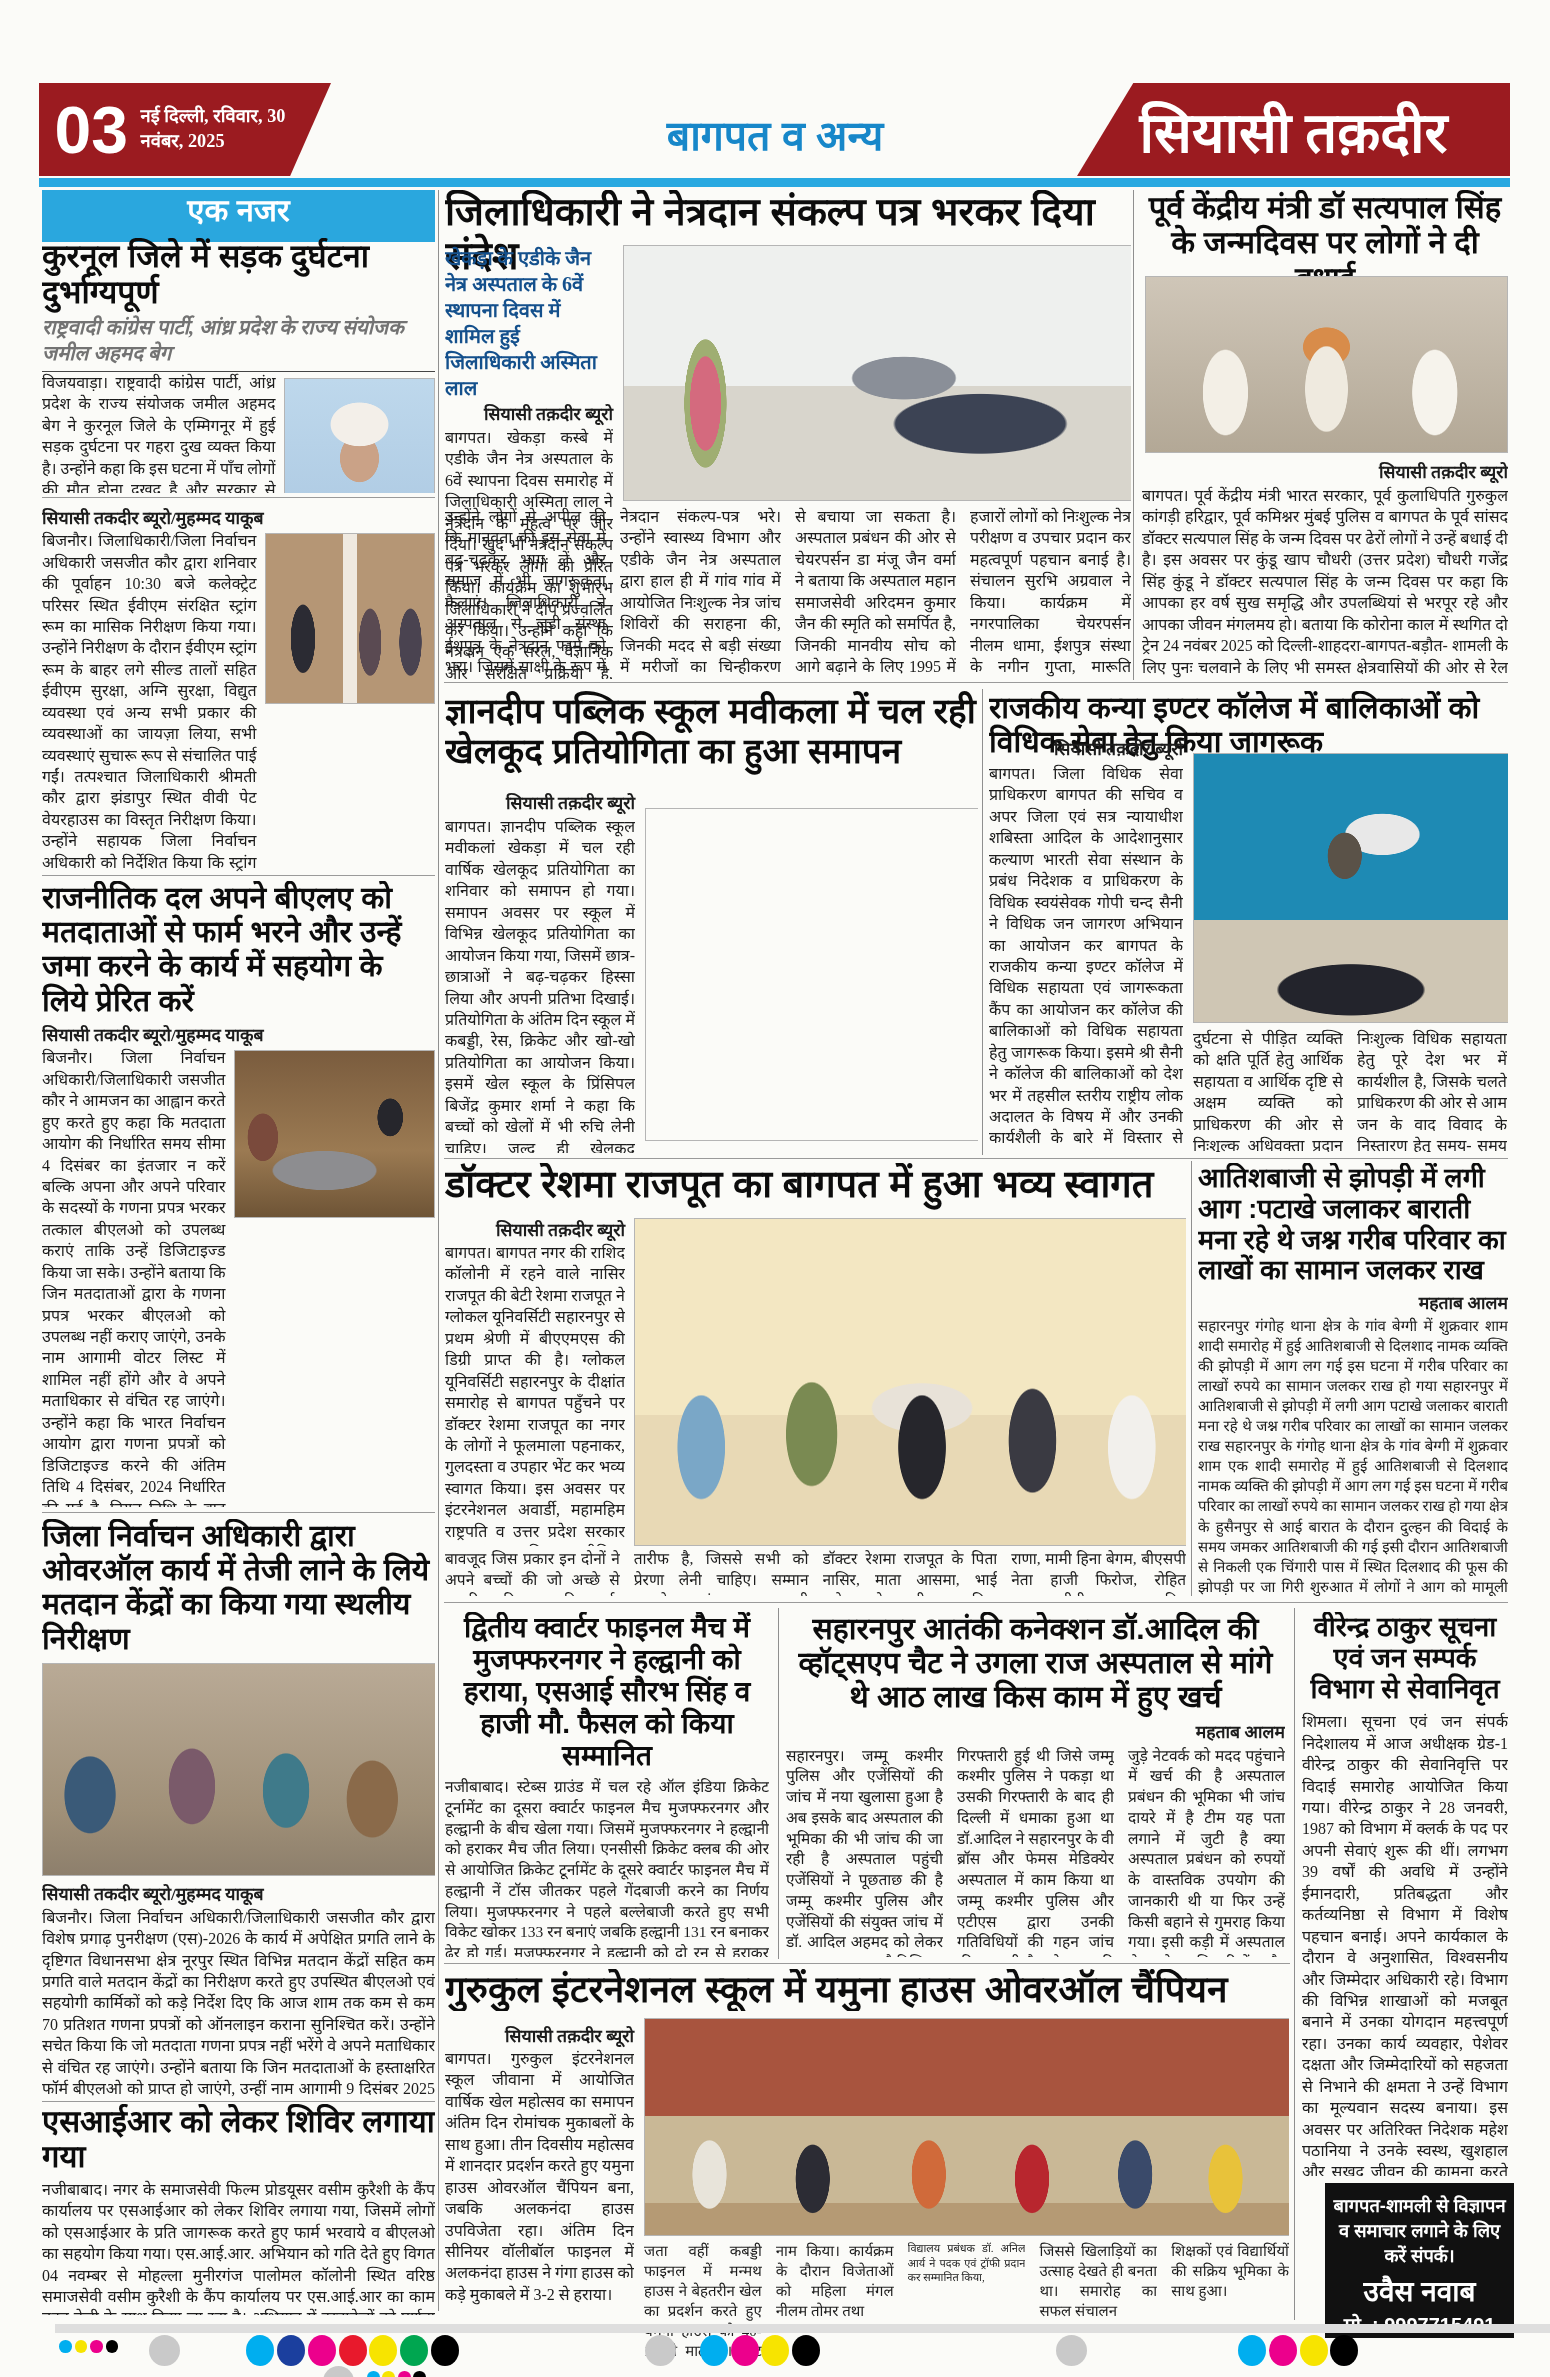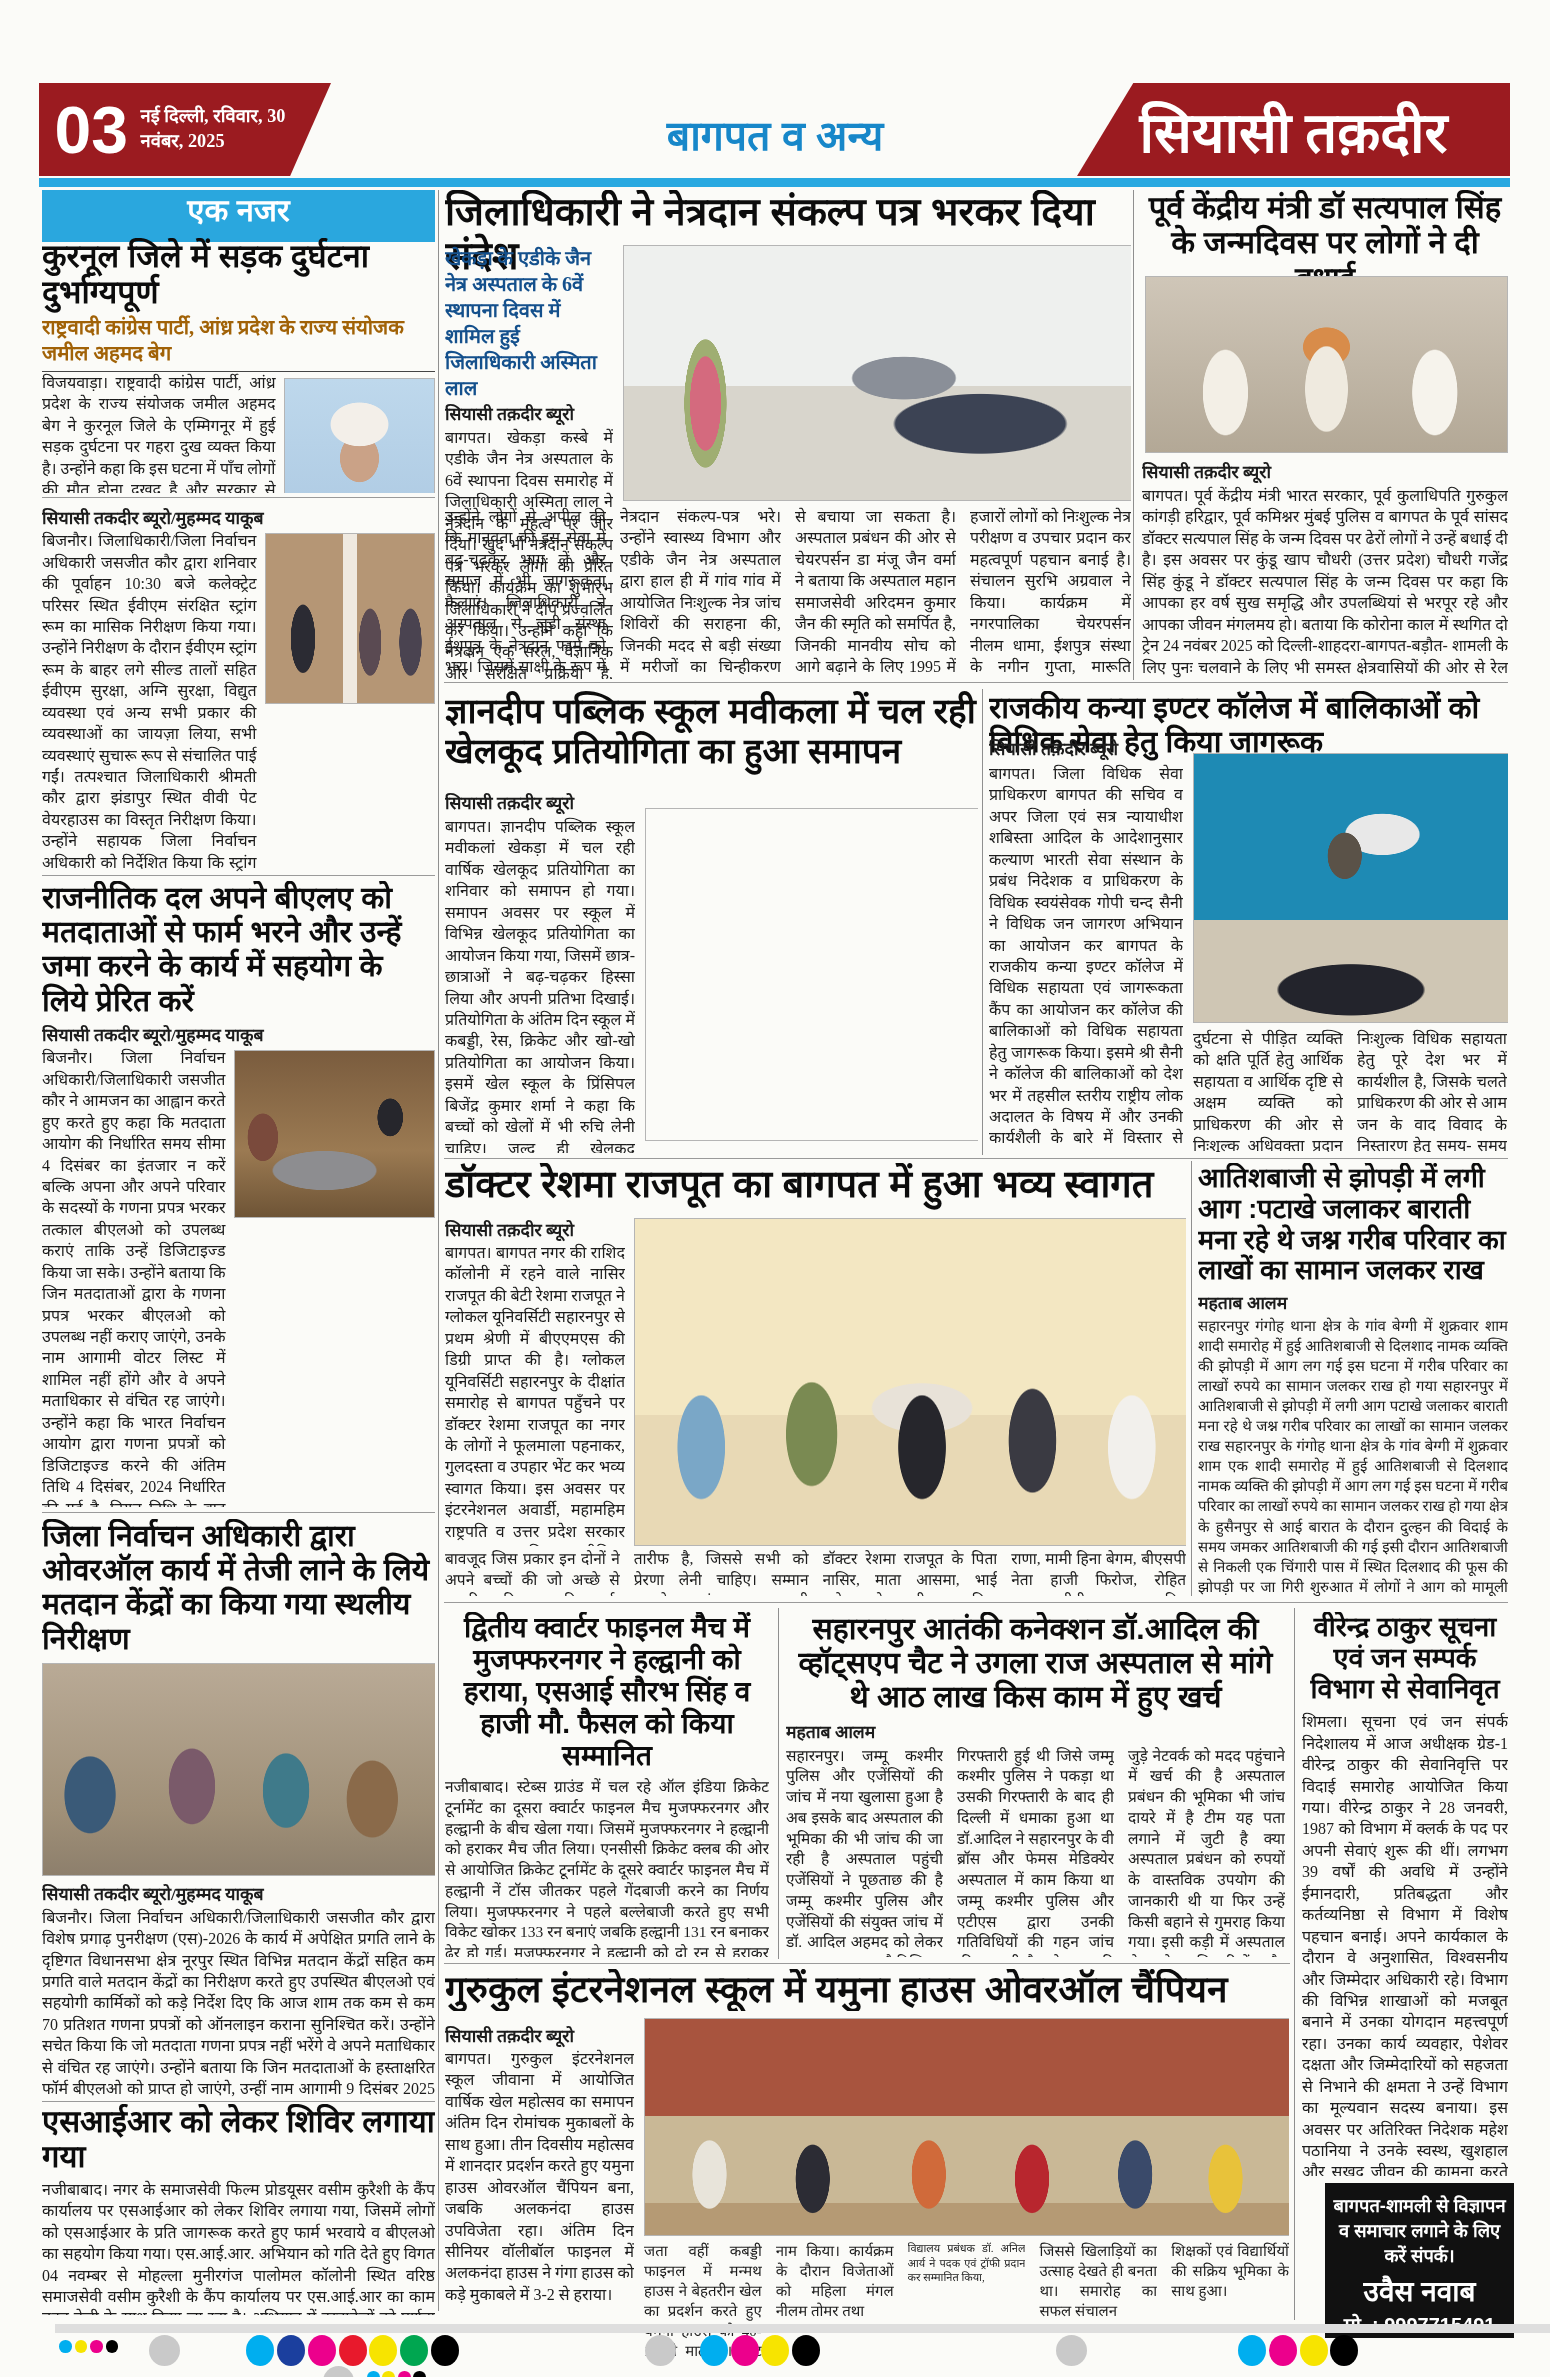--- a/index.html
+++ b/index.html
@@ -1,21 +1,21 @@
 <!DOCTYPE html>
 <html style="font-size:11.3px"><head>
 <meta charset="utf-8">
 <style>
   html,body{margin:0;padding:0;background:#dcdcdc;}
   .page{position:relative;width:1550px;height:2377px;background:#fbfbf8;margin:0 auto;
         font-family:"Liberation Serif","DejaVu Serif",serif;color:#1c1c1c;overflow:hidden;}
   .abs{position:absolute;}
   .hl{font-family:"Liberation Sans","DejaVu Sans",sans-serif;font-weight:700;color:#0c0c0c;line-height:1.14;margin:0;}
   .body-txt{font-size:16px;line-height:1.34;text-align:justify;overflow:hidden;}
-  .byline{font-weight:700;text-align:left;font-size:17.6px;}
+  .byline{font-weight:700;text-align:right;font-size:17.6px;}
   .subhead-blue{color:#14508c;font-weight:700;line-height:1.3;}
   .vrule{background:#8f8f8f;width:1.4px;}
   .hrule{background:#9a9a9a;height:1.4px;}
   .photo{position:absolute;border:0.7px solid #b5b5b5;overflow:hidden;}
   .banner{background:#2aa7de;color:#fff;text-align:center;font-family:"Liberation Sans",sans-serif;font-weight:700;}
   .red-box{background:#9b1b20;color:#fff;display:flex;align-items:center;}
   .masthead-title{font-family:"Liberation Serif","DejaVu Serif",serif;font-weight:700;}
   .cols-flex{display:flex;gap:14px;}
   .cols-flex > div{flex:1;}
   .ad-box{background:#111;color:#fff;text-align:center;font-family:"Liberation Sans",sans-serif;font-weight:700;}
@@ -50,21 +50,21 @@
   <div class="abs hrule" style="left:42px;top:875px;width:393px;"></div>
   <div class="abs hrule" style="left:42px;top:1512px;width:393px;"></div>
   <div class="abs hrule" style="left:42px;top:2101px;width:393px;"></div>
 
   <div class="abs banner" style="left:42px;top:190px;width:393px;height:52px;font-size:31px;line-height:42px;">
     <span>एक नजर</span>
   </div>
 
   <section class="abs" style="left:42px;top:238px;width:393px;height:255px;overflow:hidden;">
     <h2 class="hl" style="font-size:32px;">कुरनूल जिले में सड़क दुर्घटना दुर्भाग्यपूर्ण</h2>
-    <div class="subhead-blue" style="font-size:20.4px;color:#a16207;border-bottom:1.4px solid #444;padding:2.8px 0 4.2px;">राष्ट्रवादी कांग्रेस पार्टी, आंध्र प्रदेश के राज्य संयोजक जमील अहमद बेग</div>
+    <div class="subhead-blue" style="font-size:20.4px;color:#737373;border-bottom:1.4px solid #444;padding:2.8px 0 4.2px;font-style:italic;">राष्ट्रवादी कांग्रेस पार्टी, आंध्र प्रदेश के राज्य संयोजक जमील अहमद बेग</div>
     <div class="photo" style="float:right;position:relative;width:149px;height:189px;margin:5.6px 0 4.2px 8.5px;
                 background:
                  radial-gradient(ellipse 49px 37px at 50% 24%, #f3efe9 0 58%, transparent 60%),
                  radial-gradient(ellipse 32px 39px at 50% 42%, #caa287 0 60%, transparent 62%),
                  radial-gradient(ellipse 67px 63px at 50% 92%, #f6f4f0 0 62%, transparent 64%),
                  linear-gradient(#bed8ec,#a9c6e0);"></div>
     <div class="body-txt" style="font-size:16px;">विजयवाड़ा। राष्ट्रवादी कांग्रेस पार्टी, आंध्र प्रदेश के राज्य संयोजक जमील अहमद बेग ने कुरनूल जिले के एम्मिगनूर में हुई सड़क दुर्घटना पर गहरा दुख व्यक्त किया है। उन्होंने कहा कि इस घटना में पाँच लोगों की मौत होना दुखद है और सरकार से घायलों को बेहतर उपचार उपलब्ध कराने की माँग की। उन्होंने मृतकों को श्रद्धांजलि अर्पित की। दोनों तेलुगु राज्यों में सड़क दुर्घटनाएँ चिंता का विषय हैं। हाल ही में, कुरनूल में कावेरी ट्रैवल्स बस दुर्घटना में 42 यात्री जिंदा जल गए थे। उस दुर्घटना को भुलाए जाने से पहले, चेवेल्ला के पास एक टिप्पर और टीजीएसआरटीसी बस की टक्कर में 18 लोगों की मौत हो गई थी। राष्ट्रवादी कांग्रेस पार्टी, आंध्र प्रदेश के राज्य संयोजक जमील अहमद बेग ने कहा कि इसके बाद भी, दोनों तेलुगु राज्यों में लगातार हो रही सड़क दुर्घटनाएँ चिंता का विषय हैं। राष्ट्रवादी कांग्रेस पार्टी, आंध्र प्रदेश के राज्य संयोजक जमील अहमद बेग ने मांग की कि राज्य सरकारें इन दुर्घटनाओं पर ध्यान केंद्रित करें और इन्हें रोकने के लिए कदम उठाएँ।</div>
   </section>
 
   <section class="abs" style="left:42px;top:502px;width:393px;height:371px;overflow:hidden;">

